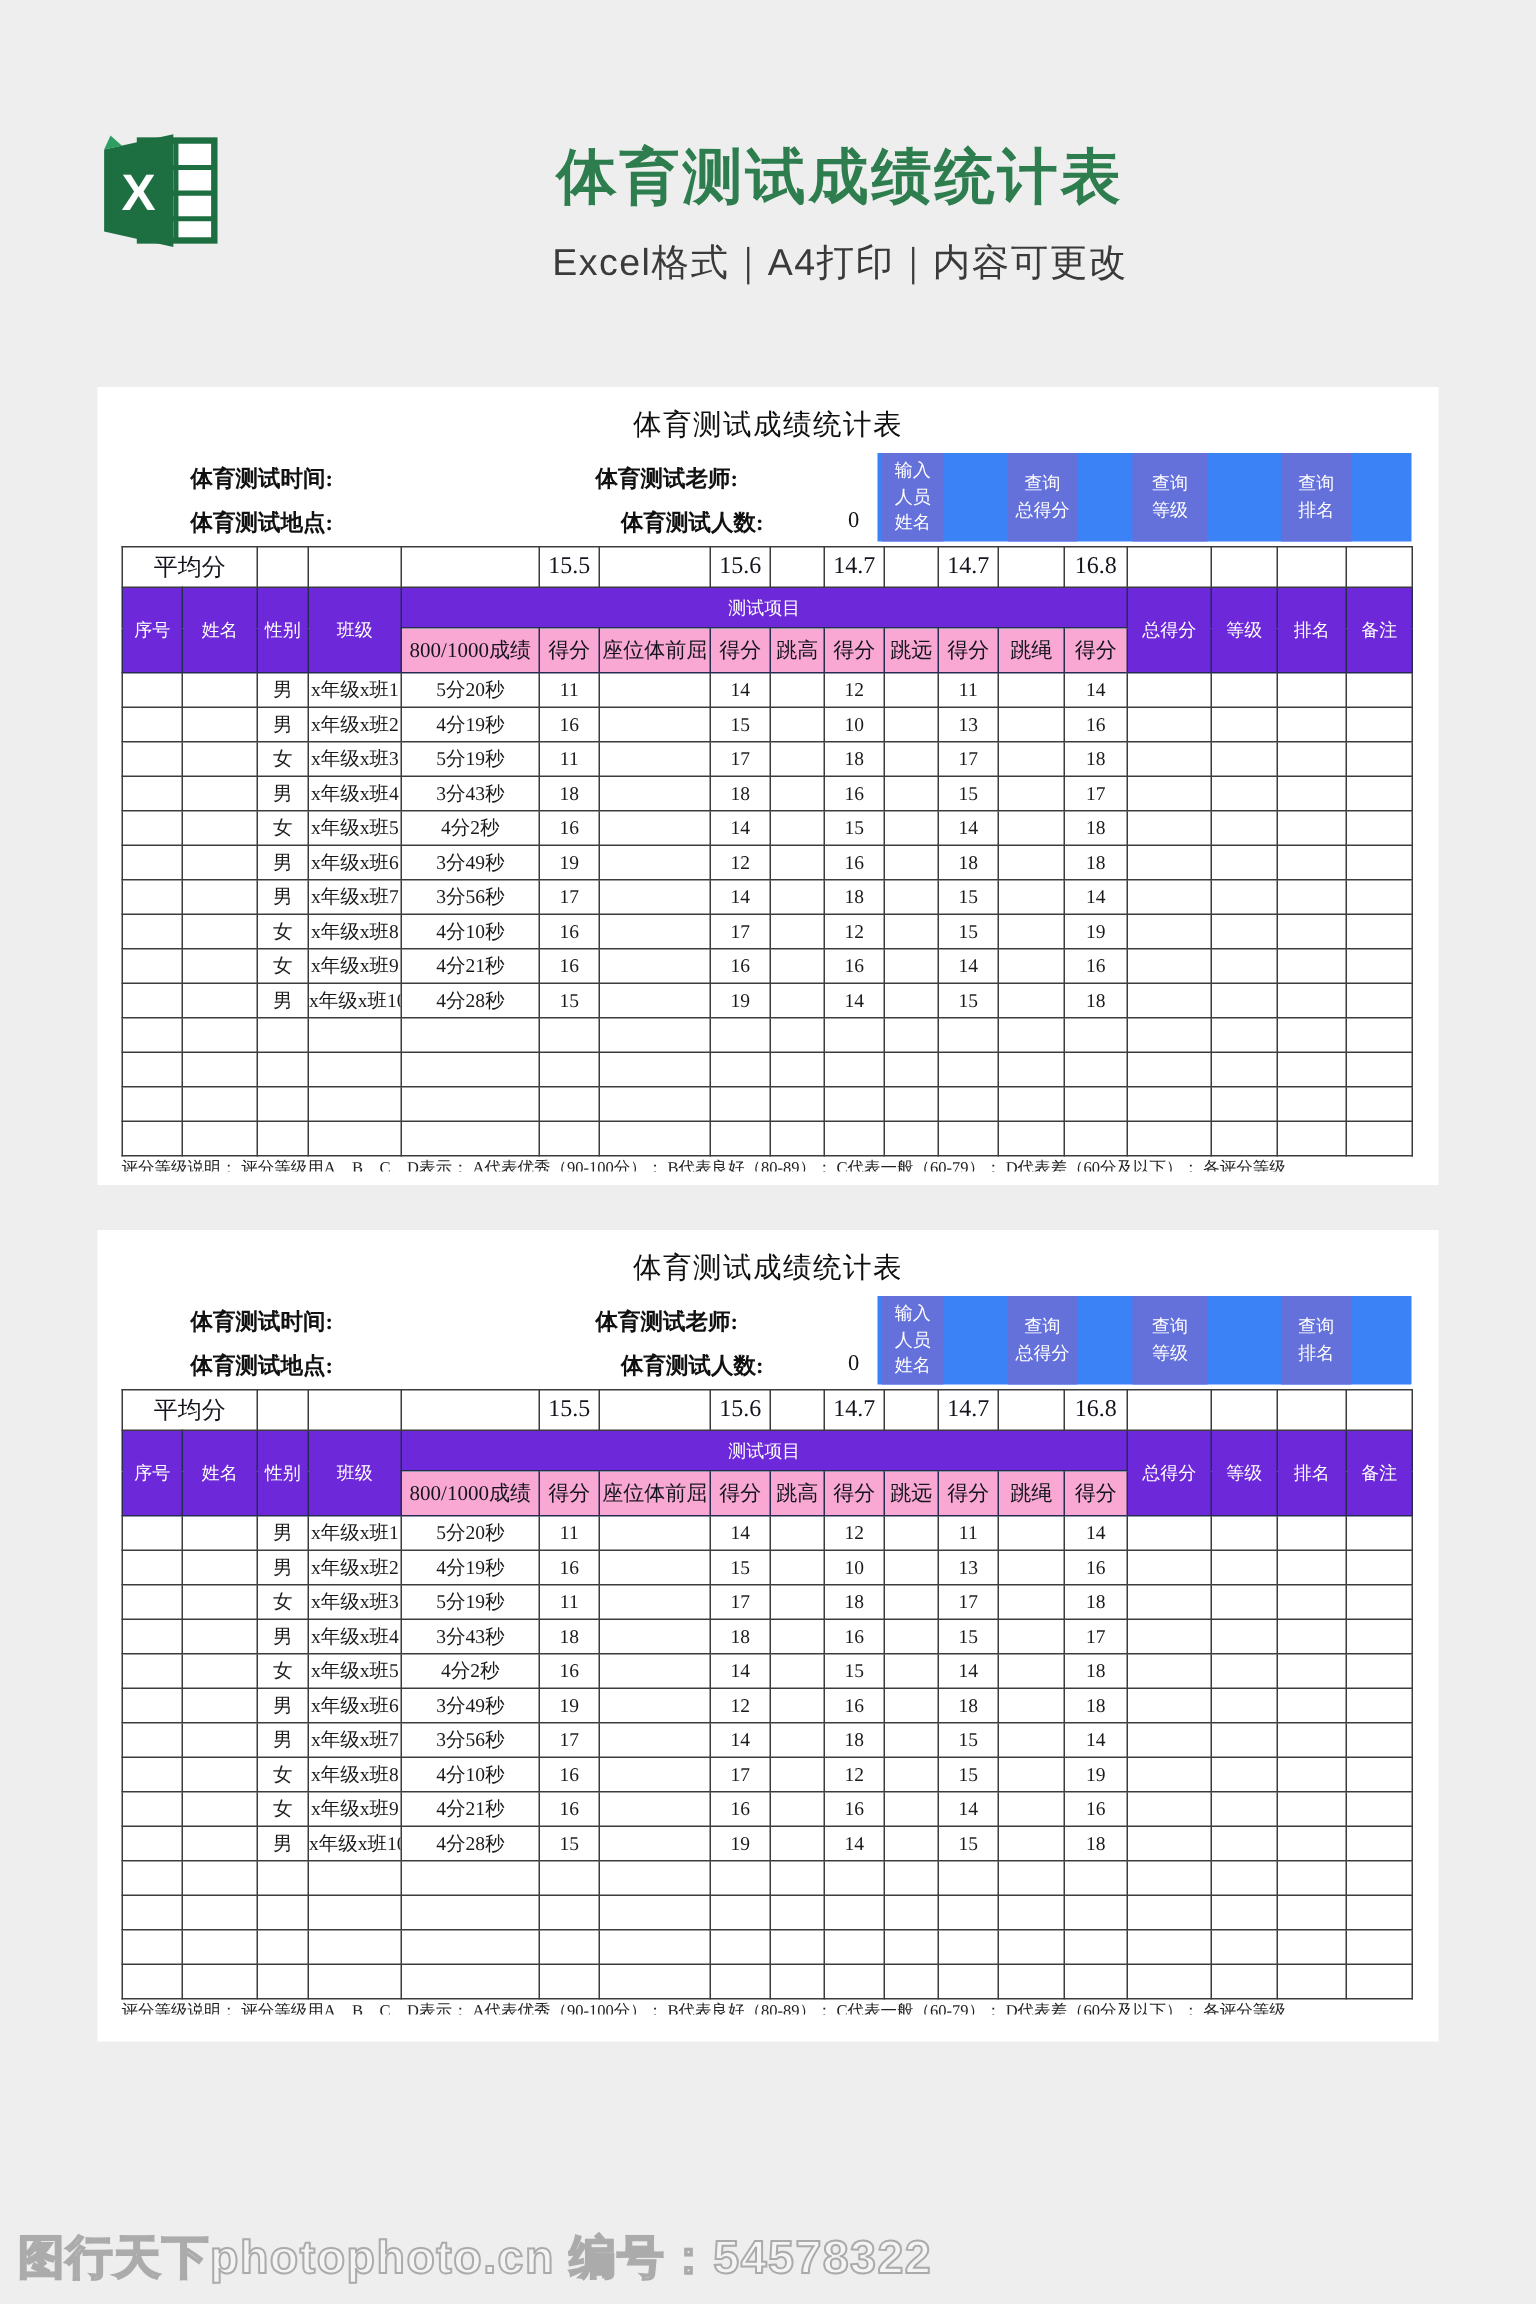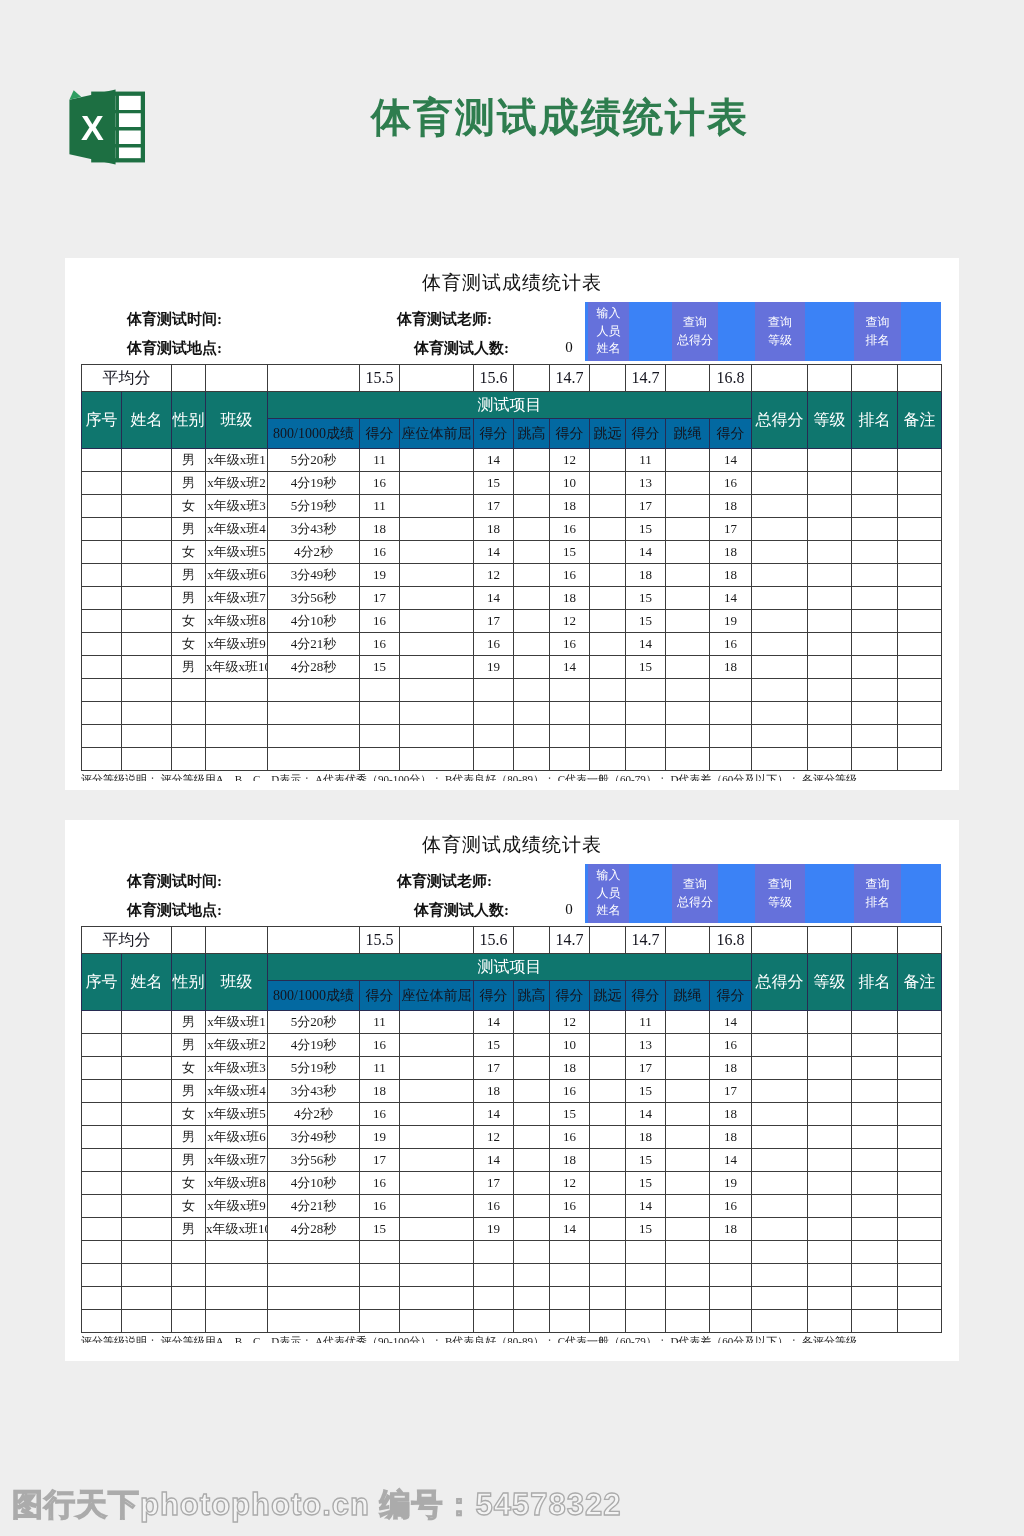--- a/index.html
+++ b/index.html
@@ -65,25 +65,25 @@
     font-family: "Liberation Serif", serif;
     border: 1px solid #2e2e2e;
   }
   .grid td, .grid th {
     border: 1px solid #3c3c3c; padding: 0; text-align: center;
     overflow: hidden; white-space: nowrap;
   }
   .avg-row td { height: 27px; font-size: 16px; color: #14141e; }
   .hrowA th, .hrowB th { font-weight: normal; }
   .hrowA th {
-    background: #0f766e; color: #ffffff; font-size: 16px; height: 27px;
+    background: #6d28d9; color: #ffffff; font-size: 12px; height: 27px;
     border-color: #272b52;
   }
   .hrowB th {
-    background: #0369a1; color: #14141e; font-size: 14px; height: 30px;
+    background: #f9a8d4; color: #14141e; font-size: 14px; height: 30px;
     border-color: #272b52;
   }
   .data-row td { height: 23px; font-size: 13px; color: #1a1a1a; }
 
   .footnote {
     position: absolute; left: 16px; top: 515px; width: 860px; height: 8px;
     overflow: hidden; font-family: "Liberation Serif", serif;
     font-size: 11px; line-height: 13px; color: #222; white-space: nowrap;
   }
 
@@ -108,20 +108,21 @@
       <line x1="32" y1="50" x2="90" y2="50" stroke="#1d6f42" stroke-width="4"></line>
       <line x1="32" y1="70" x2="90" y2="70" stroke="#1d6f42" stroke-width="4"></line>
       <line x1="60" y1="9" x2="60" y2="87" stroke="#1d6f42" stroke-width="4"></line>
       <polygon points="4,16 58,4 58,92 4,80" fill="#1d6f42"></polygon>
       <polygon points="4,16 18,13 9,5" fill="#2f9e62"></polygon>
       <text x="31" y="63" font-size="40" fill="#ffffff" font-weight="bold" text-anchor="middle" font-family="Liberation Sans, sans-serif">X</text>
     </svg>
   </div>
   <div class="header-text">
     <div class="main-title">体育测试成绩统计表</div>
+    <div class="subtitle">Excel格式｜A4打印｜内容可更改</div>
   </div>
 </div>
 
 <div class="panel" id="panel1">
     <h2 class="sheet-title">体育测试成绩统计表</h2>
     <span class="lbl t1">体育测试时间:</span>
     <span class="lbl t2">体育测试老师:</span>
     <span class="lbl t3">体育测试地点:</span>
     <span class="lbl t4">体育测试人数:</span>
     <span class="val t5">0</span>

